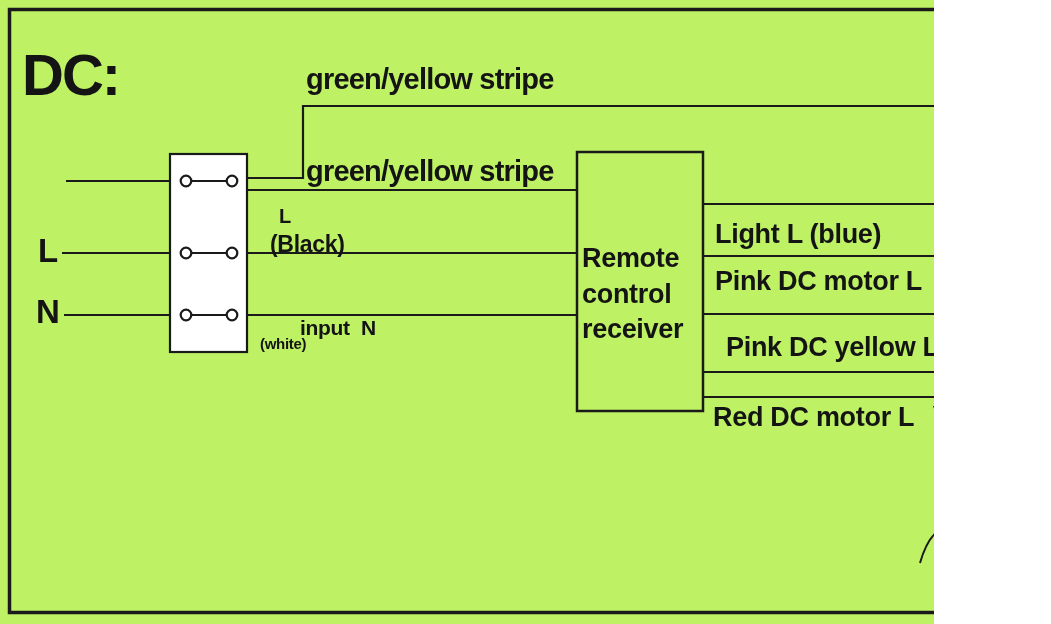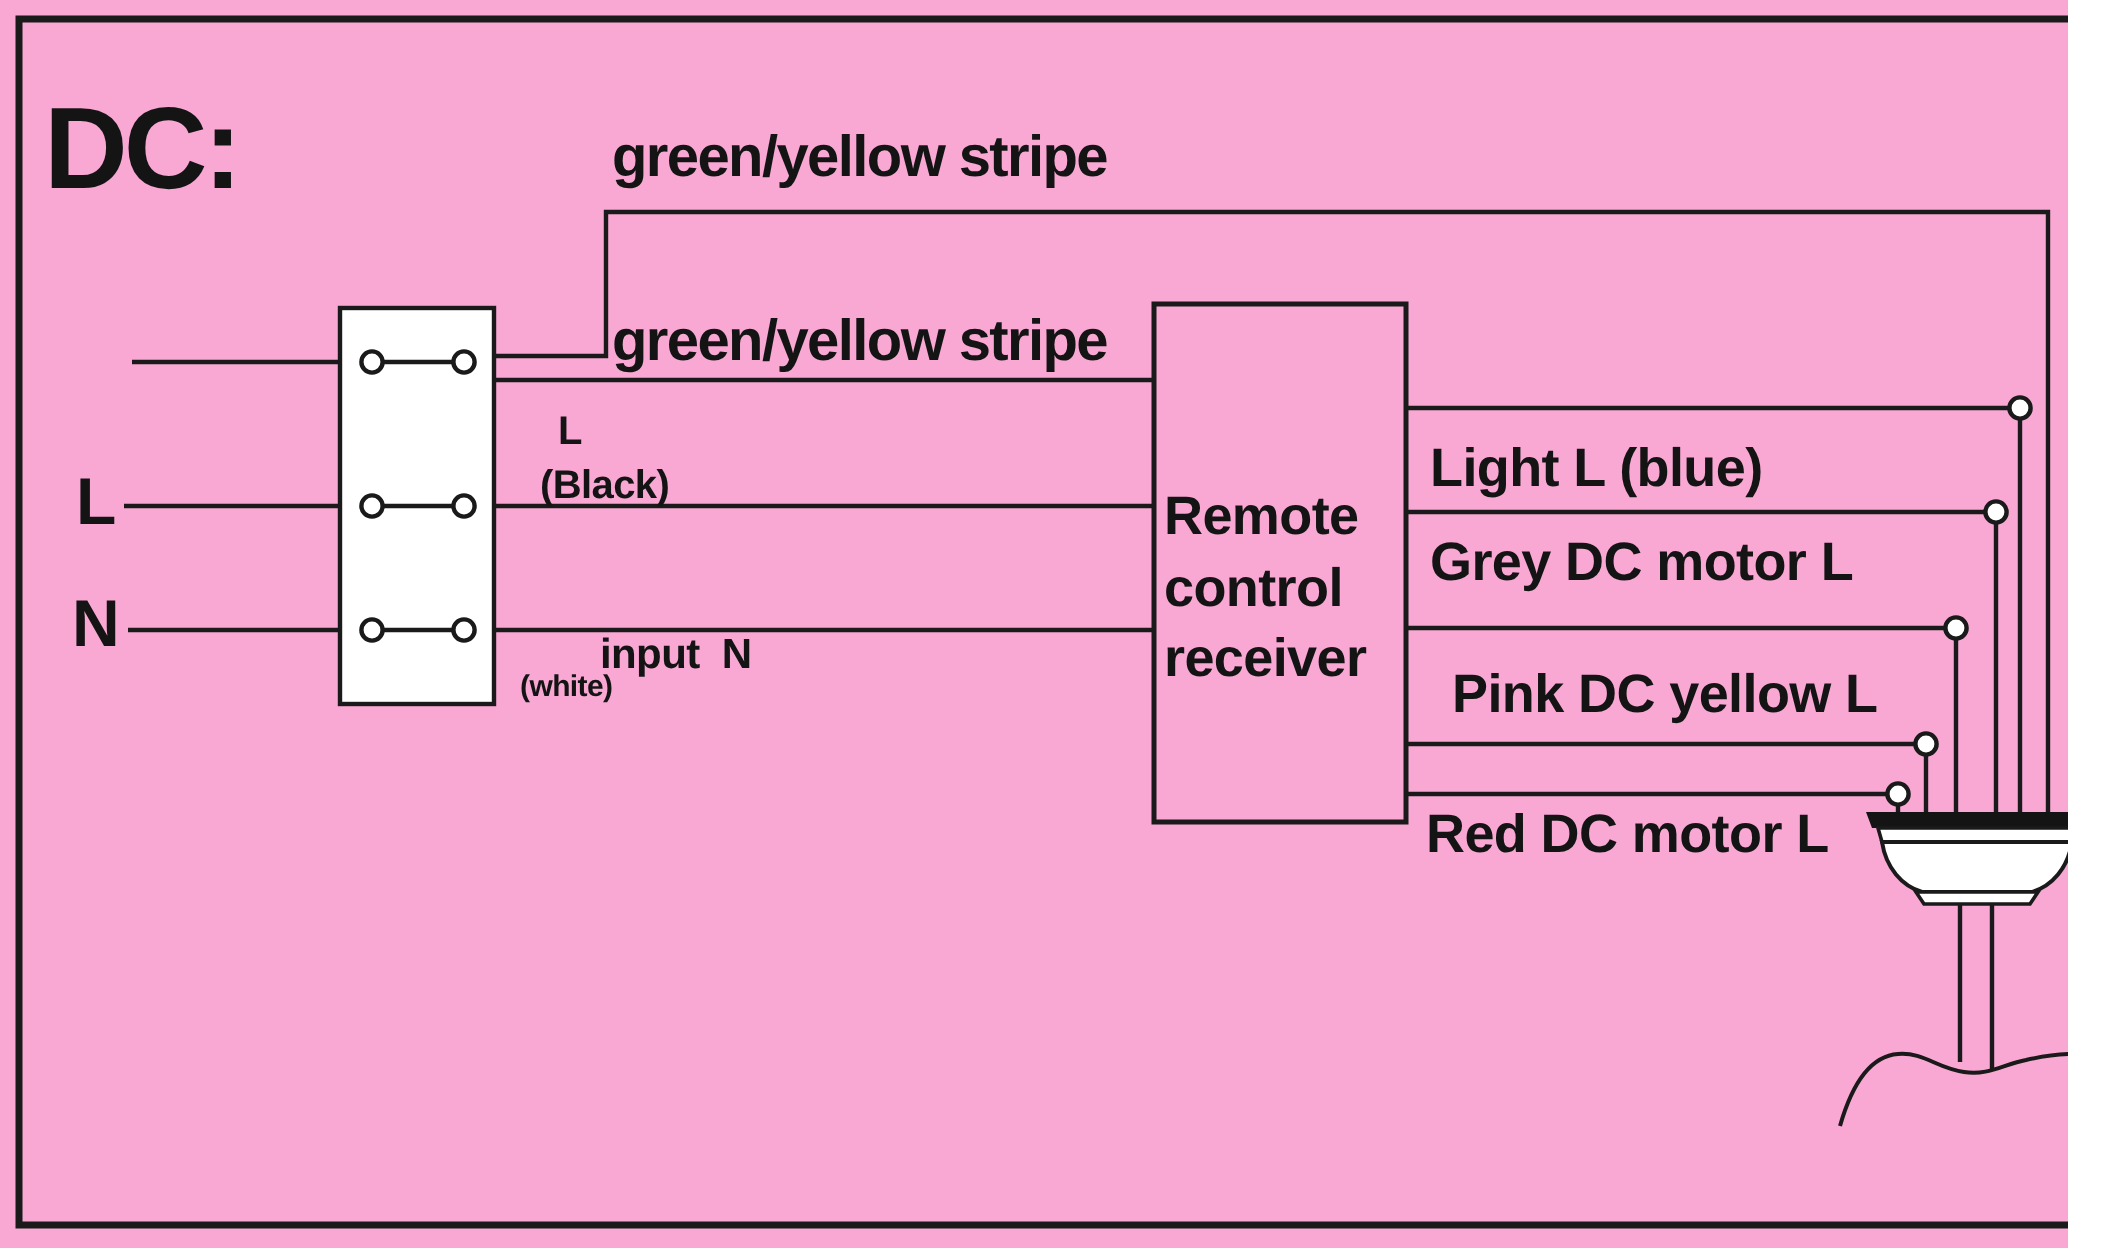--- a/index.html
+++ b/index.html
@@ -1,32 +1,32 @@
 <!DOCTYPE html>
 <html><head>
 <meta charset="utf-8">
 <style>
   html,body { margin:0; padding:0; background:#ffffff; }
   .stage {
-    position:relative; width:1034px; height:624px; background:#f9a8d4;
+    position:relative; width:934px; height:624px; background:#bef264;
     font-family:"Liberation Sans","DejaVu Sans",sans-serif; overflow:hidden;
   }
   .stage svg { position:absolute; left:0; top:0; }
   .t {
     position:absolute; font-weight:bold; color:#141414;
     white-space:pre; line-height:1; letter-spacing:-0.3px;
   }
   #t-title      { left:22px;  top:46px;  font-size:58px; letter-spacing:-2px; }
   #t-ground     { left:54px;  top:138px; font-size:32px; line-height:1.3; width:132px; white-space:normal; }
   #t-l          { left:38px;  top:234px; font-size:33px; }
   #t-n          { left:36px;  top:295px; font-size:33px; }
   #t-stripe-top { left:306px; top:65px;  font-size:29px; letter-spacing:-0.8px; }
   #t-stripe-mid { left:306px; top:157px; font-size:29px; letter-spacing:-0.8px; }
   #t-lblack1    { left:279px; top:206px; font-size:20px; }
-  #t-lblack2    { left:270px; top:233px; font-size:20px;text-align:right; }
+  #t-lblack2    { left:270px; top:233px; font-size:23px;text-align:right; }
   #t-inputn1    { left:260px; top:317px; font-size:21px;margin-left:40px; }
   #t-inputn2    { left:260px; top:336px; font-size:15px; }
   #t-receiver   { left:582px; top:241px; font-size:27px; line-height:1.32; width:122px; white-space:normal; }
   #t-out0       { left:715px; top:169px; font-size:27px; }
   #t-out1       { left:715px; top:221px; font-size:27px;text-align:right; }
   #t-out2       { left:715px; top:268px; font-size:27px; }
   #t-out3       { left:726px; top:334px; font-size:27px; }
   #t-out4       { left:713px; top:404px; font-size:27px;text-align:right; }
 </style>
 </head>
@@ -117,16 +117,16 @@
   <div class="t" id="t-l">L</div>
   <div class="t" id="t-n">N</div>
   <div class="t" id="t-stripe-top">green/yellow stripe</div>
   <div class="t" id="t-stripe-mid">green/yellow stripe</div>
   <div class="t" id="t-lblack1">L</div>
   <div class="t" id="t-lblack2">(Black)</div>
   <div class="t" id="t-inputn1">input  N</div>
   <div class="t" id="t-inputn2">(white)</div>
   <div class="t" id="t-receiver">Remote control receiver</div>
   <div class="t" id="t-out1">Light L (blue)</div>
-  <div class="t" id="t-out2">Grey DC motor L</div>
+  <div class="t" id="t-out2">Pink DC motor L</div>
   <div class="t" id="t-out3">Pink DC yellow L</div>
   <div class="t" id="t-out4">Red DC motor L</div>
 </div>
 
 </body></html>

